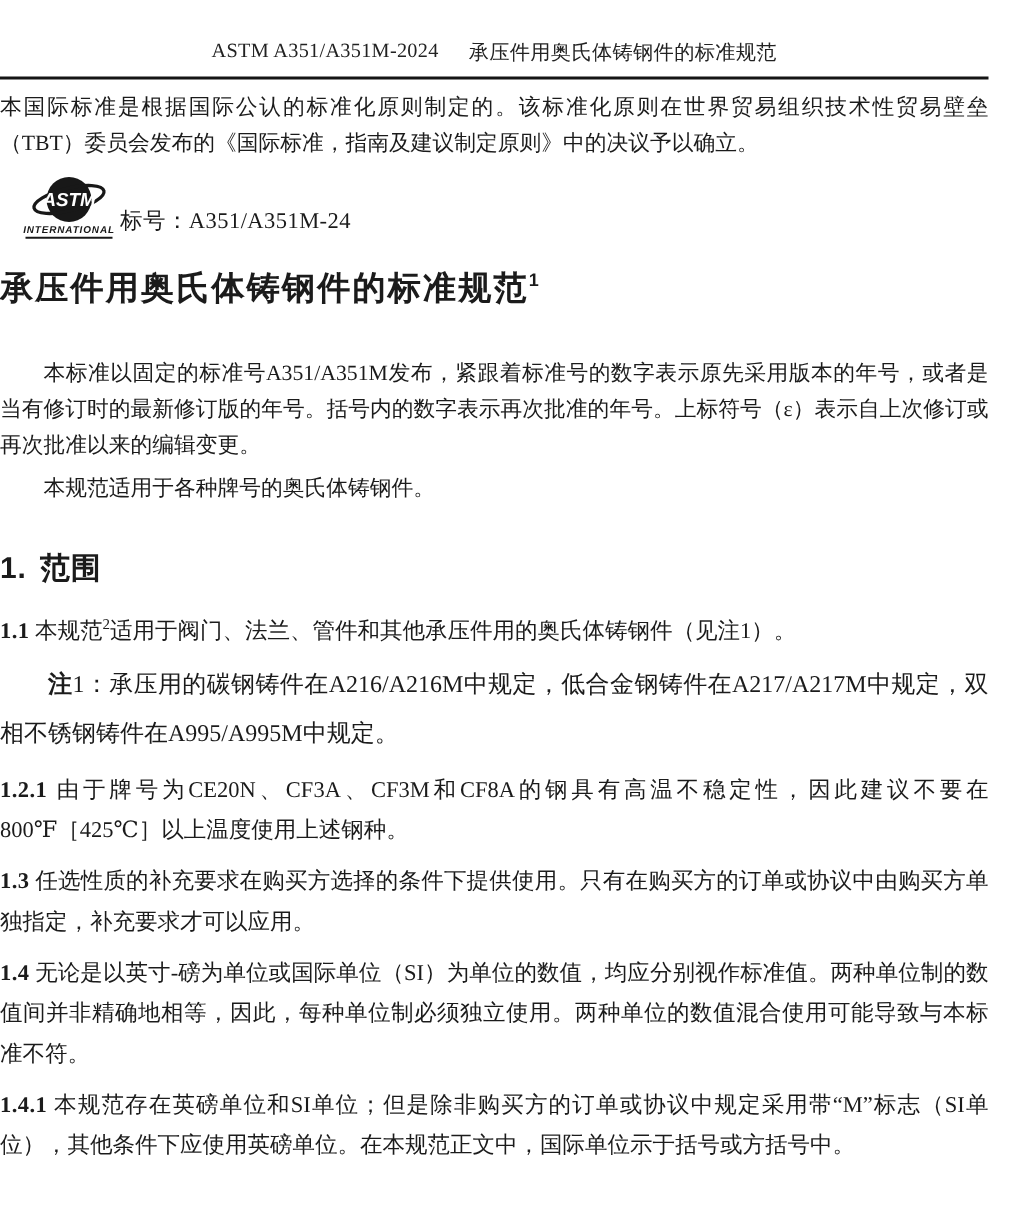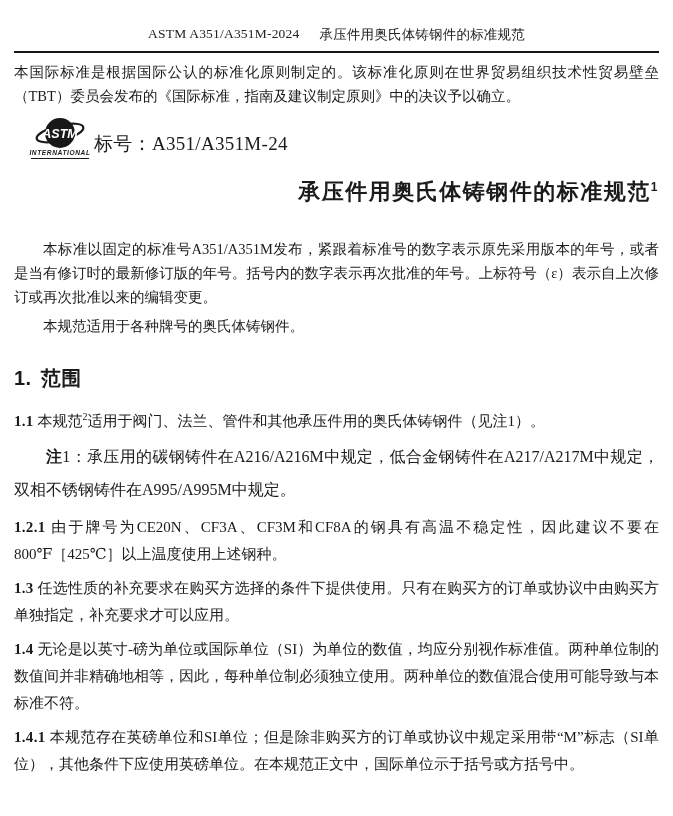--- a/index.html
+++ b/index.html
@@ -1,43 +1,43 @@
 <!DOCTYPE html>
 <html><head>
 <meta charset="utf-8">
 <style>
   html,body { margin:0; padding:0; background:#ffffff; }
   body {
     width:673px; height:816px; overflow:hidden;
     font-family:"Liberation Serif","DejaVu Serif",serif;
     color:#1b1b1b;
   }
-  .page { box-sizing:border-box; width:673px; height:816px; padding:26px 14px 0 14px; }
+  .page { box-sizing:border-box; width:673px; height:816px; padding:26px 14px 0 0; }
 
   .running-head {
     display:flex; justify-content:center; gap:20px;
     font-size:13.5px; color:#222; letter-spacing:0.2px;
     padding-bottom:7px; border-bottom:2px solid #151515;
     white-space:nowrap;
   }
 
   .intro-p { font-size:14.5px; line-height:1.66; text-align:justify; margin:0; }
   .p1 { margin-top:7px; }
   .indent { text-indent:2em; }
   .mt-lg { margin-top:30px; }
   .mt-xs { margin-top:5px; }
 
   .masthead { display:flex; align-items:flex-end; gap:0; margin:8px 0 0 10px; }
   .astm-logo { display:block; }
-  .designation { font-size:19px; padding-bottom:5px; letter-spacing:0.3px; }
+  .designation { font-size:15px; padding-bottom:5px; letter-spacing:0.3px; }
 
   .doc-title {
     font-family:Liberation Sans, sans-serif;
     font-weight:700; font-size:22px; letter-spacing:1.5px;
-    text-align:right; margin:15px 0 12px;
+    text-align:left; margin:15px 0 12px;
   }
   .doc-title sup { font-size:12px; font-weight:700; }
 
   .sec-heading {
     font-family:"Liberation Sans","DejaVu Sans",sans-serif;
     font-weight:700; font-size:20px; margin:27px 0 16px; letter-spacing:0.5px;
   }
   .sec-heading .hnum { margin-right:9px; }
 
   .sec-p { font-size:15px; line-height:1.8; text-align:justify; margin:7px 0 0; }

